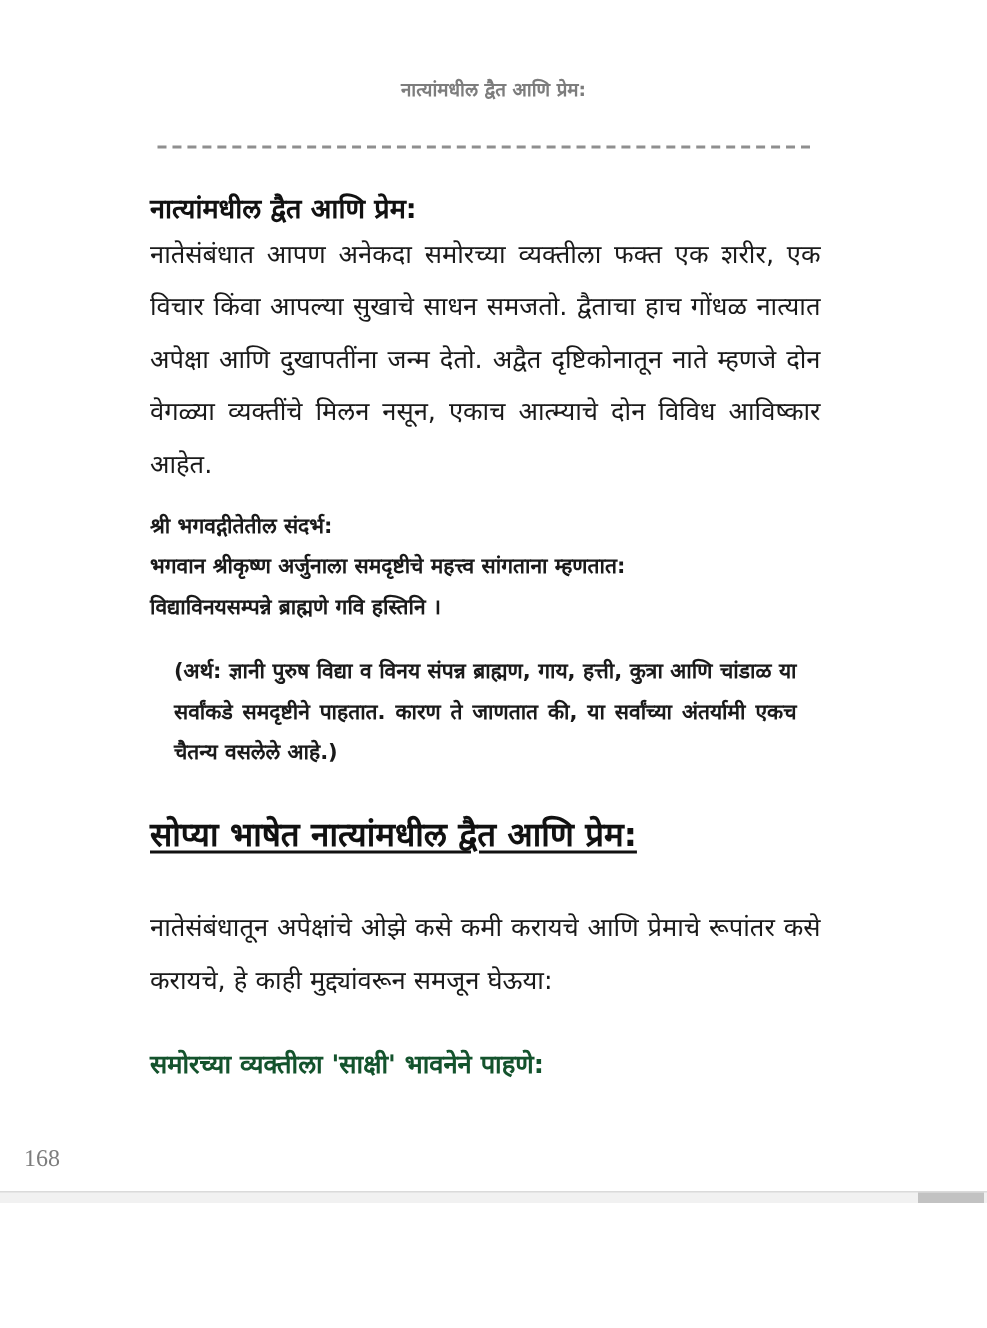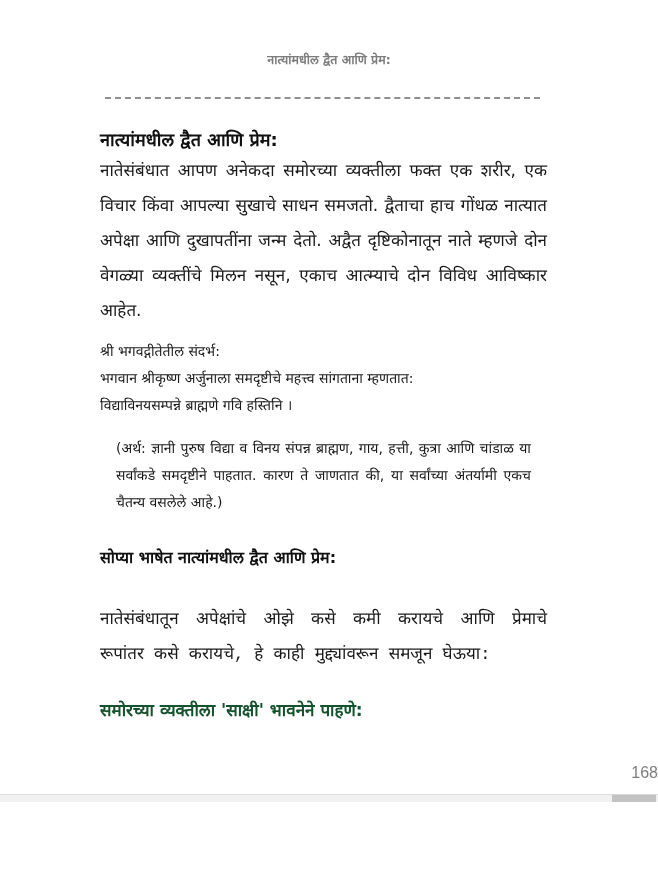--- a/index.html
+++ b/index.html
@@ -41,45 +41,47 @@
     line-height:35px;
     text-align:justify;
     color:#1a1a1a;
   }
   .body-para.first{margin-top:30px;}
   .gita-section{
     margin-top:10px;
     font-size:14px;
     line-height:27px;
     color:#1a1a1a;
+    font-weight:bold;
   }
   .gita-line{margin:0;}
   .gita-meaning{margin:16px;text-align:justify;}
   .sub-heading-underlined{
     margin:30px 0 0 0;
-    font-size:16px;
+    font-size:22px;
     font-weight:600;
     line-height:24px;
+    text-decoration:underline;
     text-underline-offset:3px;
     color:#111111;
   }
-  .points-intro{margin-top:32px;font-family:Liberation Mono, monospace;}
+  .points-intro{margin-top:32px;}
   .point-heading{
     margin:26px 0 0 0;
     font-size:17px;
     font-weight:700;
     line-height:24px;
     color:#14532d;
   }
   .page-number{
     position:absolute;
     left:16px;right:0;
     bottom:20px;
-    text-align:right;
-    font-family:Liberation Sans, sans-serif;
+    text-align:left;
+    font-family:Liberation Serif, serif;
     font-size:16px;
     color:#7d7d7d;
   }
   .h-scrollbar{
     position:absolute;
     left:0;bottom:0;
     width:658px;height:7px;
     background:#f1f1f1;
     border-top:1px solid #dadada;
   }

